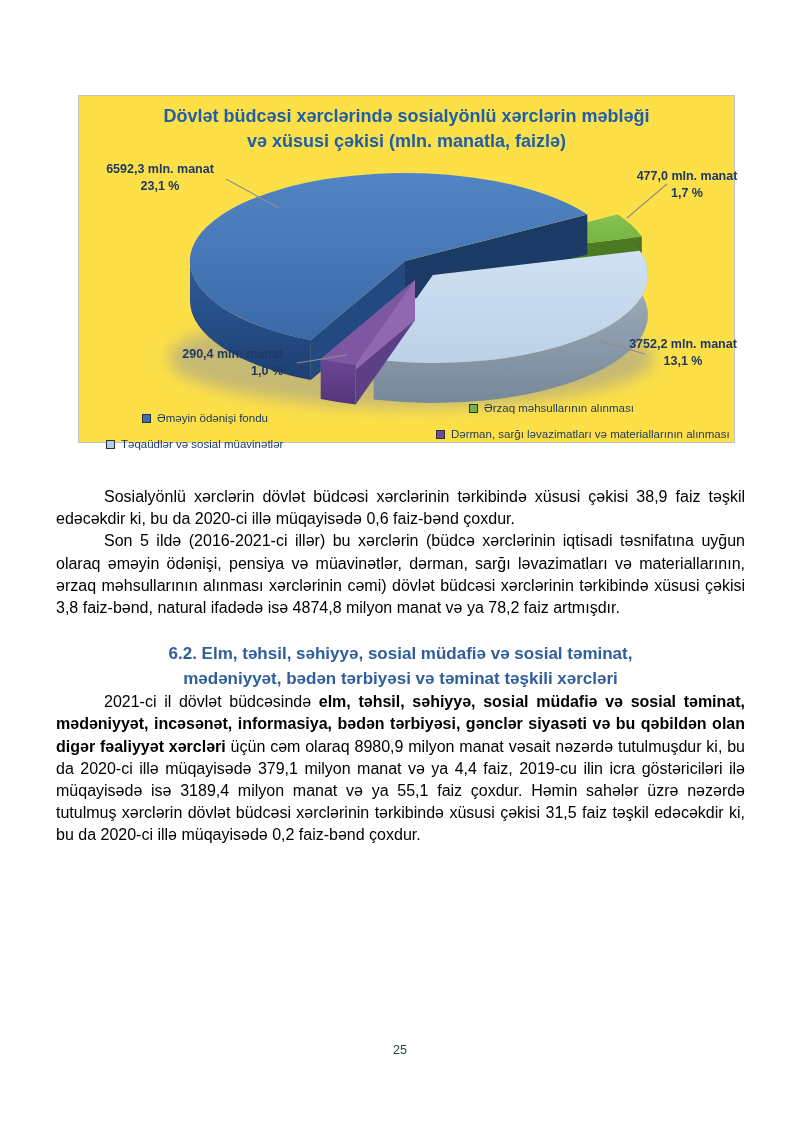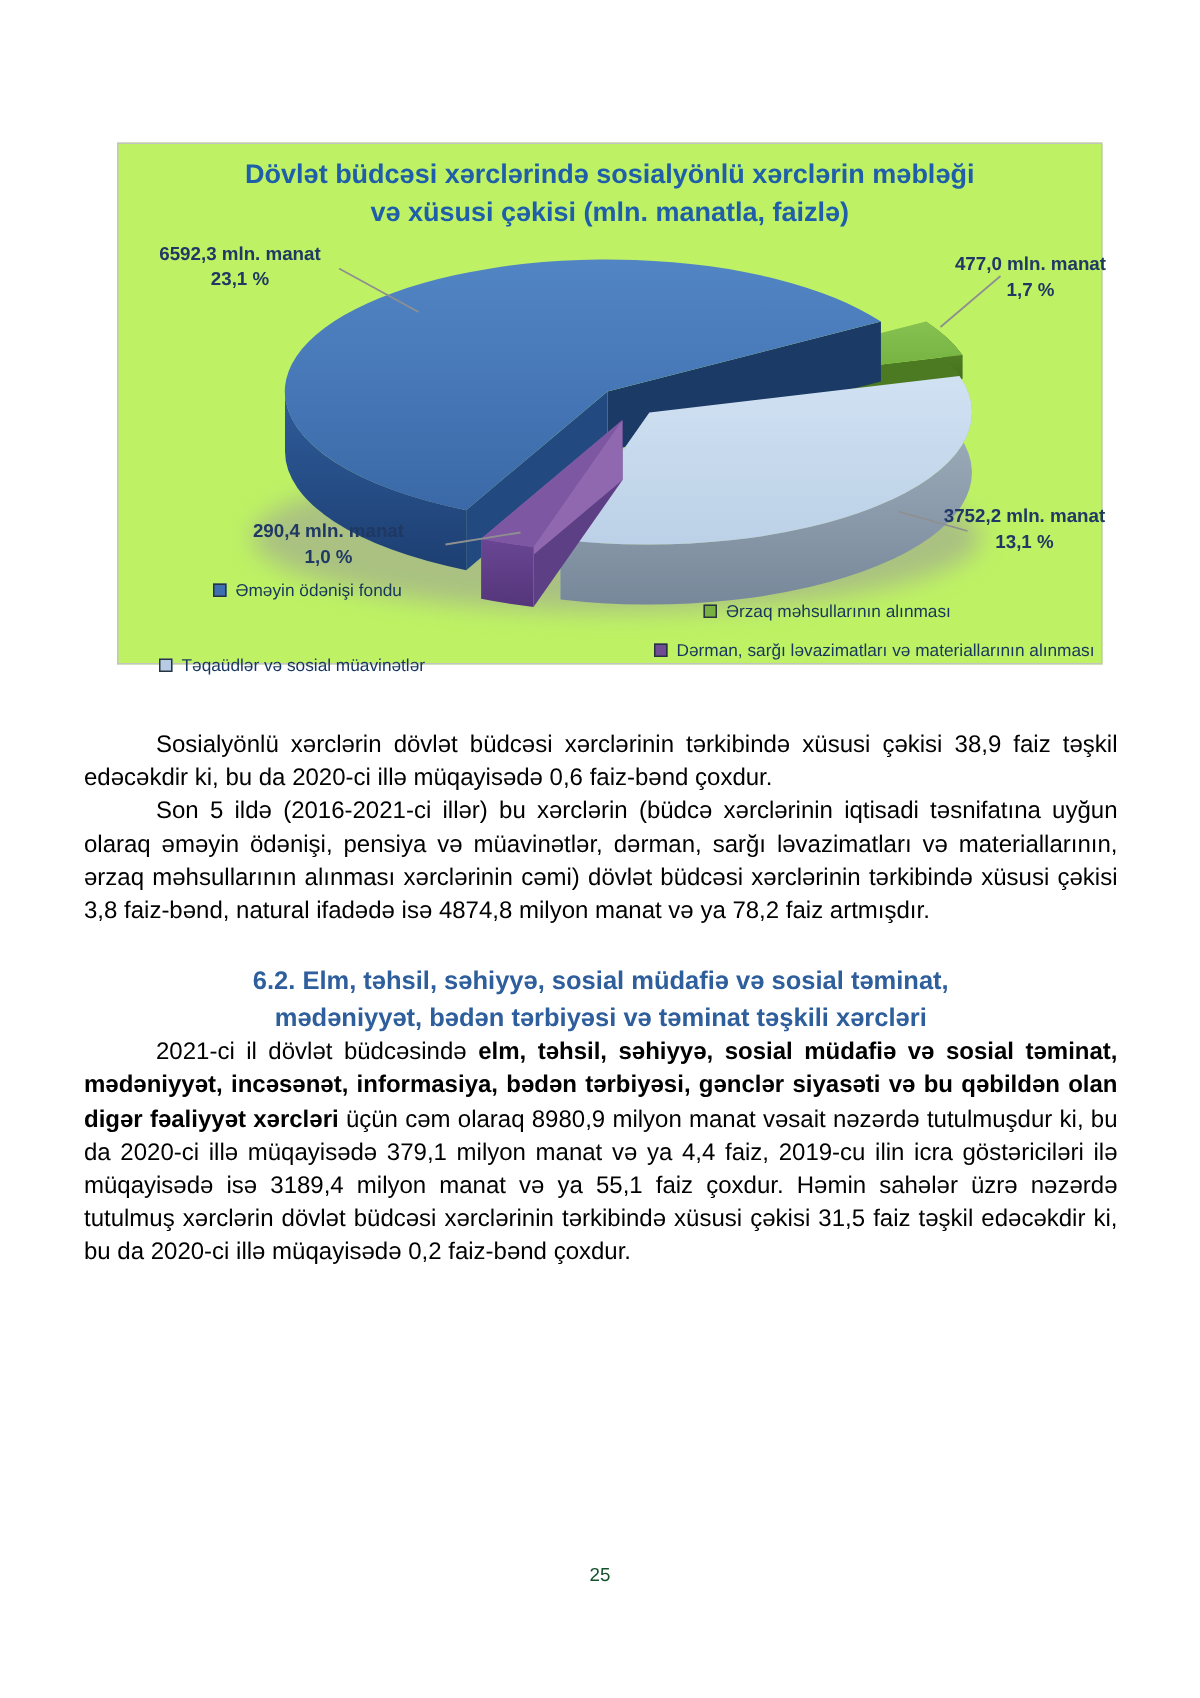--- a/index.html
+++ b/index.html
@@ -5,43 +5,43 @@
   * { margin:0; padding:0; box-sizing:border-box; }
   html,body { background:#ffffff; }
   body {
     width:800px; height:1132px; position:relative; overflow:hidden;
     font-family:"Liberation Sans", sans-serif; color:#000;
   }
 
   
   .chart-box {
     position:absolute; left:78px; top:95px; width:657px; height:348px;
-    border:1px solid #c3c3c3; background:#bef264;
+    border:1px solid #c3c3c3; background:#fde047;
   }
   .chart-title {
     position:absolute; left:0; top:8px; width:100%;
     text-align:center; font-weight:bold; font-size:18px; line-height:25px;
     color:#1f5ea9;
   }
   .pie-svg { position:absolute; left:0; top:0; width:655px; height:346px; }
 
   .callout {
     position:absolute; text-align:center; font-size:12.5px; font-weight:600;
     line-height:17px; color:#1f3864;
   }
   .co-blue      { left:20px;  top:65px;  width:122px; }
   .co-green     { left:556px; top:72px;  width:104px; }
   .co-lightblue { left:548px; top:240px; width:112px; }
-  .co-purple    { left:64px;  top:250px; width:152px; }
+  .co-purple    { left:52px;  top:250px; width:152px;text-align:right; }
 
   .legend-item {
     position:absolute; font-size:11.5px; color:#17365d; line-height:13px;
     white-space:nowrap;
   }
-  .lg-r1c1 { left:27px;  top:292px;padding-left:36px; }
+  .lg-r1c1 { left:27px;  top:316px;padding-left:36px; }
   .lg-r1c2 { left:357px; top:306px;padding-left:33px; }
   .lg-r2c1 { left:27px;  top:332px;margin-top:10px; }
   .lg-r2c2 { left:357px; top:332px; }
   .swatch {
     display:inline-block; width:9px; height:9px; margin-right:6px;
     border:1px solid #27343f; vertical-align:-1px;
   }
   .sw-blue      { background:#3e6fb0; }
   .sw-green     { background:#77b043; }
   .sw-lightblue { background:#b7cce4; }

